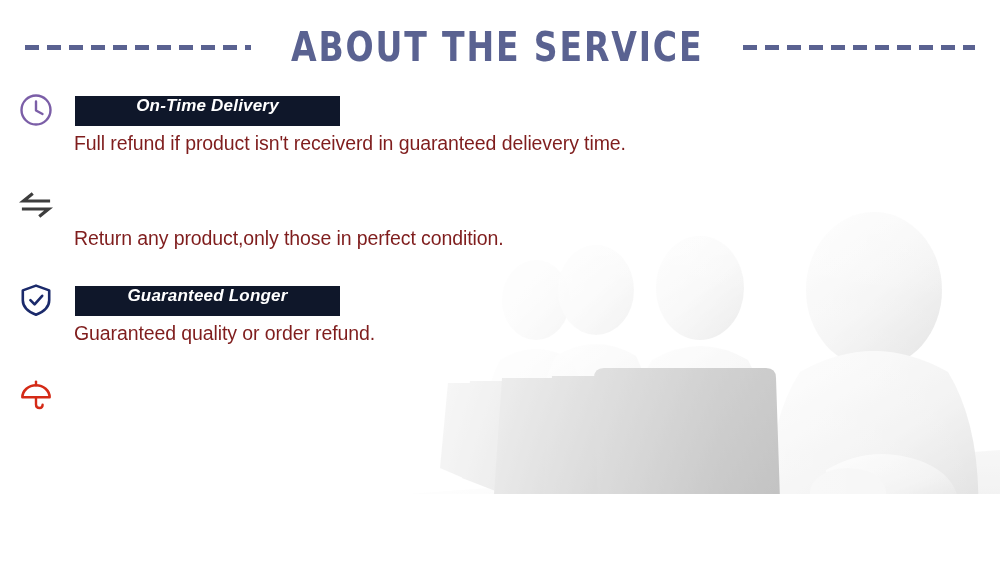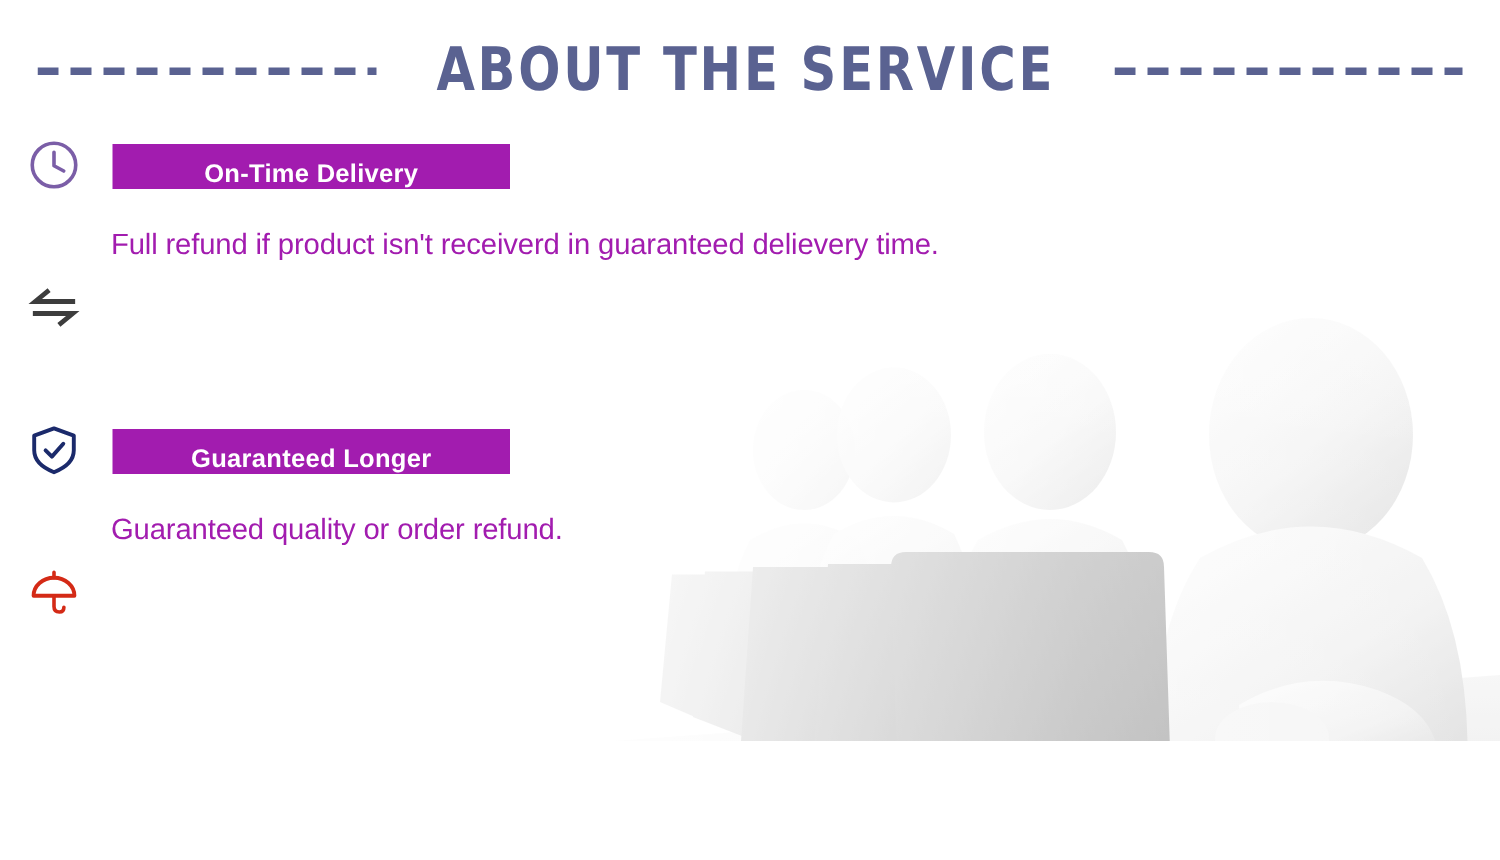--- a/index.html
+++ b/index.html
@@ -82,42 +82,42 @@
     align-items: center;
     justify-content: center;
   }
   .feature-icon svg { display: block; }
   .feature-badge {
     position: absolute;
     left: 75px;
     top: 10px;
     width: 265px;
     height: 30px;
-    background: #a21caf;
+    background: #0f172a;
     display: flex;
-    align-items: flex-end;
+    align-items: flex-start;
     justify-content: center;
+    font-style: italic;
   }
   .feature-badge span {
     color: #ffffff;
     font-size: 17px;
     font-weight: 700;
     letter-spacing: 0.2px;
     white-space: nowrap;
   }
   .feature-desc {
     position: absolute;
     left: 74px;
     top: 46px;
-    color: #a21caf;
+    color: #7f1d1d;
     font-size: 19.5px;
     font-weight: 400;
     white-space: nowrap;
     letter-spacing: -0.1px;
-    margin-top: 20px;
   }
 </style>
 </head>
 <body>
 
 <div class="page">
 
   <div class="bg-art">
     <svg viewBox="0 0 1000 573" xmlns="http://www.w3.org/2000/svg" aria-hidden="true">
       <defs>
@@ -224,20 +224,21 @@
       <div class="feature-desc">Full refund if product isn't receiverd in guaranteed delievery time.</div>
     </div>
 
     <div class="feature-row">
       <span class="feature-icon">
         <svg width="36" height="36" viewBox="0 0 36 36">
           <path d="M13.5 7.5 L5.5 14 L30.5 14" fill="none" stroke="#3d3d3d" stroke-width="3.2" stroke-linecap="square" stroke-linejoin="miter"></path>
           <path d="M22.5 28.5 L30.5 22 L5.5 22" fill="none" stroke="#3d3d3d" stroke-width="3.2" stroke-linecap="square" stroke-linejoin="miter"></path>
         </svg>
       </span>
+      <div class="feature-desc">Return any product,only those in perfect condition.</div>
     </div>
 
 
     <div class="feature-row">
       <span class="feature-icon">
         <svg width="36" height="36" viewBox="0 0 36 36">
           <path d="M18 3.6 L31.2 8.4 L31.2 18.2 Q31.2 27.6 18 32.8 Q4.8 27.6 4.8 18.2 L4.8 8.4 Z" fill="none" stroke="#1b2a6b" stroke-width="2.6" stroke-linejoin="round"></path>
           <path d="M12.4 18.2 L16.6 22.4 L24.2 13.8" fill="none" stroke="#1b2a6b" stroke-width="2.6" stroke-linecap="round" stroke-linejoin="round"></path>
         </svg>
       </span>

